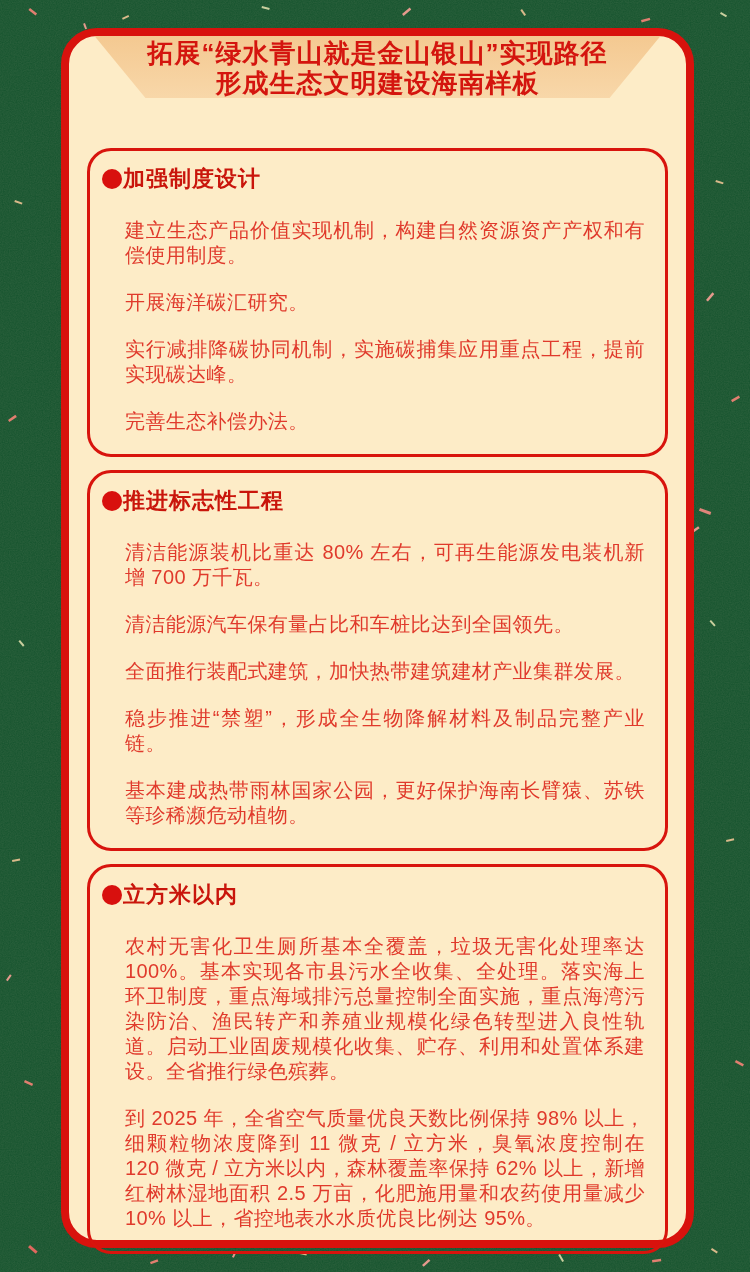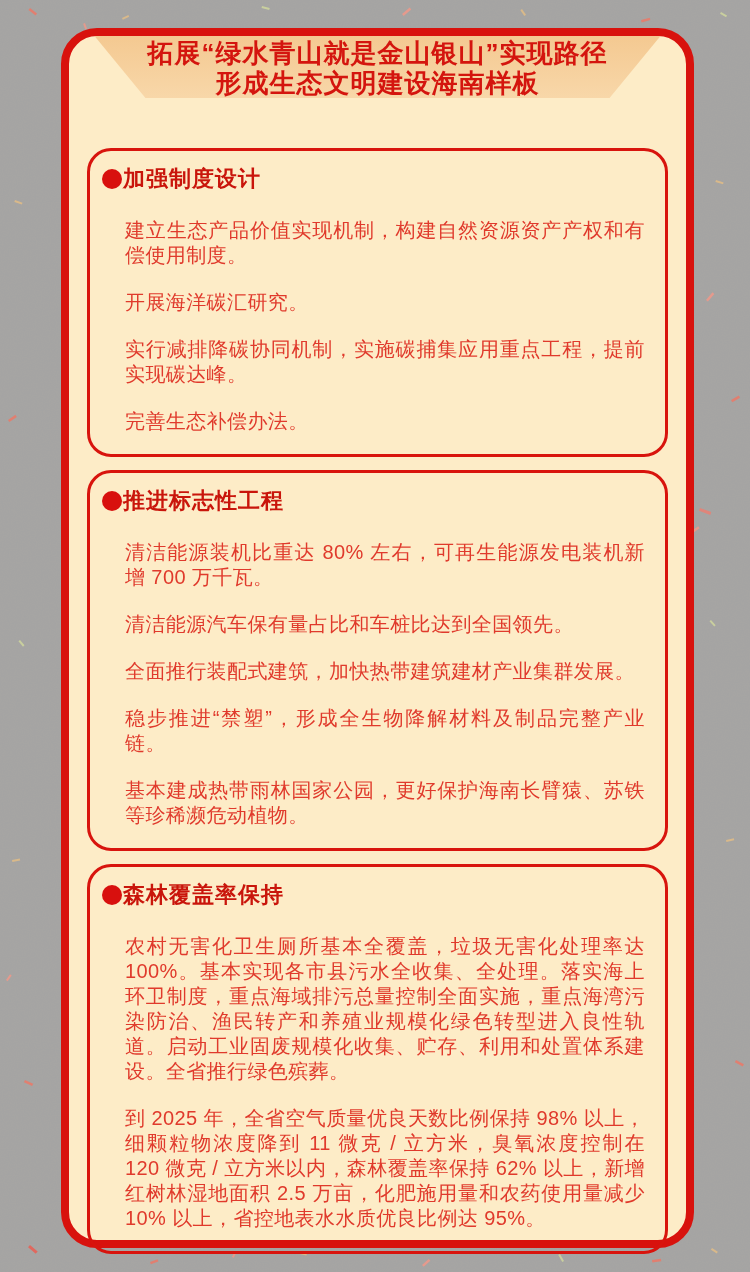--- a/index.html
+++ b/index.html
@@ -4,21 +4,21 @@
 <style>
   html, body {
     margin: 0; padding: 0;
     width: 750px; height: 1272px;
     overflow: hidden;
     font-family: "Liberation Sans", sans-serif;
   }
   .paper {
     position: relative;
     width: 750px; height: 1272px;
-    background: #a3a3a3;
+    background: #14532d;
   }
   .grain, .flecks {
     position: absolute; left: 0; top: 0;
     width: 750px; height: 1272px;
     pointer-events: none;
   }
   .card {
     position: absolute;
     left: 61px; top: 28px;
     width: 633px; height: 1220px;
@@ -162,21 +162,21 @@
         <p>清洁能源汽车保有量占比和车桩比达到全国领先。</p>
         <p>全面推行装配式建筑，加快热带建筑建材产业集群发展。</p>
         <p>稳步推进“禁塑”，形成全生物降解材料及制品完整产业链。</p>
         <p>基本建成热带雨林国家公园，更好保护海南长臂猿、苏铁等珍稀濒危动植物。</p>
       </div>
     </section>
 
     <section class="sec">
       <div class="sec-head">
         <span class="bullet"></span>
-        <span class="sec-title">森林覆盖率保持</span>
+        <span class="sec-title">立方米以内</span>
       </div>
       <div class="paras">
         <p>农村无害化卫生厕所基本全覆盖，垃圾无害化处理率达 100%。基本实现各市县污水全收集、全处理。落实海上环卫制度，重点海域排污总量控制全面实施，重点海湾污染防治、渔民转产和养殖业规模化绿色转型进入良性轨道。启动工业固废规模化收集、贮存、利用和处置体系建设。全省推行绿色殡葬。</p>
         <p>到 2025 年，全省空气质量优良天数比例保持 98% 以上，细颗粒物浓度降到 11 微克 / 立方米，臭氧浓度控制在 120 微克 / 立方米以内，森林覆盖率保持 62% 以上，新增红树林湿地面积 2.5 万亩，化肥施用量和农药使用量减少 10% 以上，省控地表水水质优良比例达 95%。</p>
       </div>
     </section>
 
   </div>
 </div>
 

